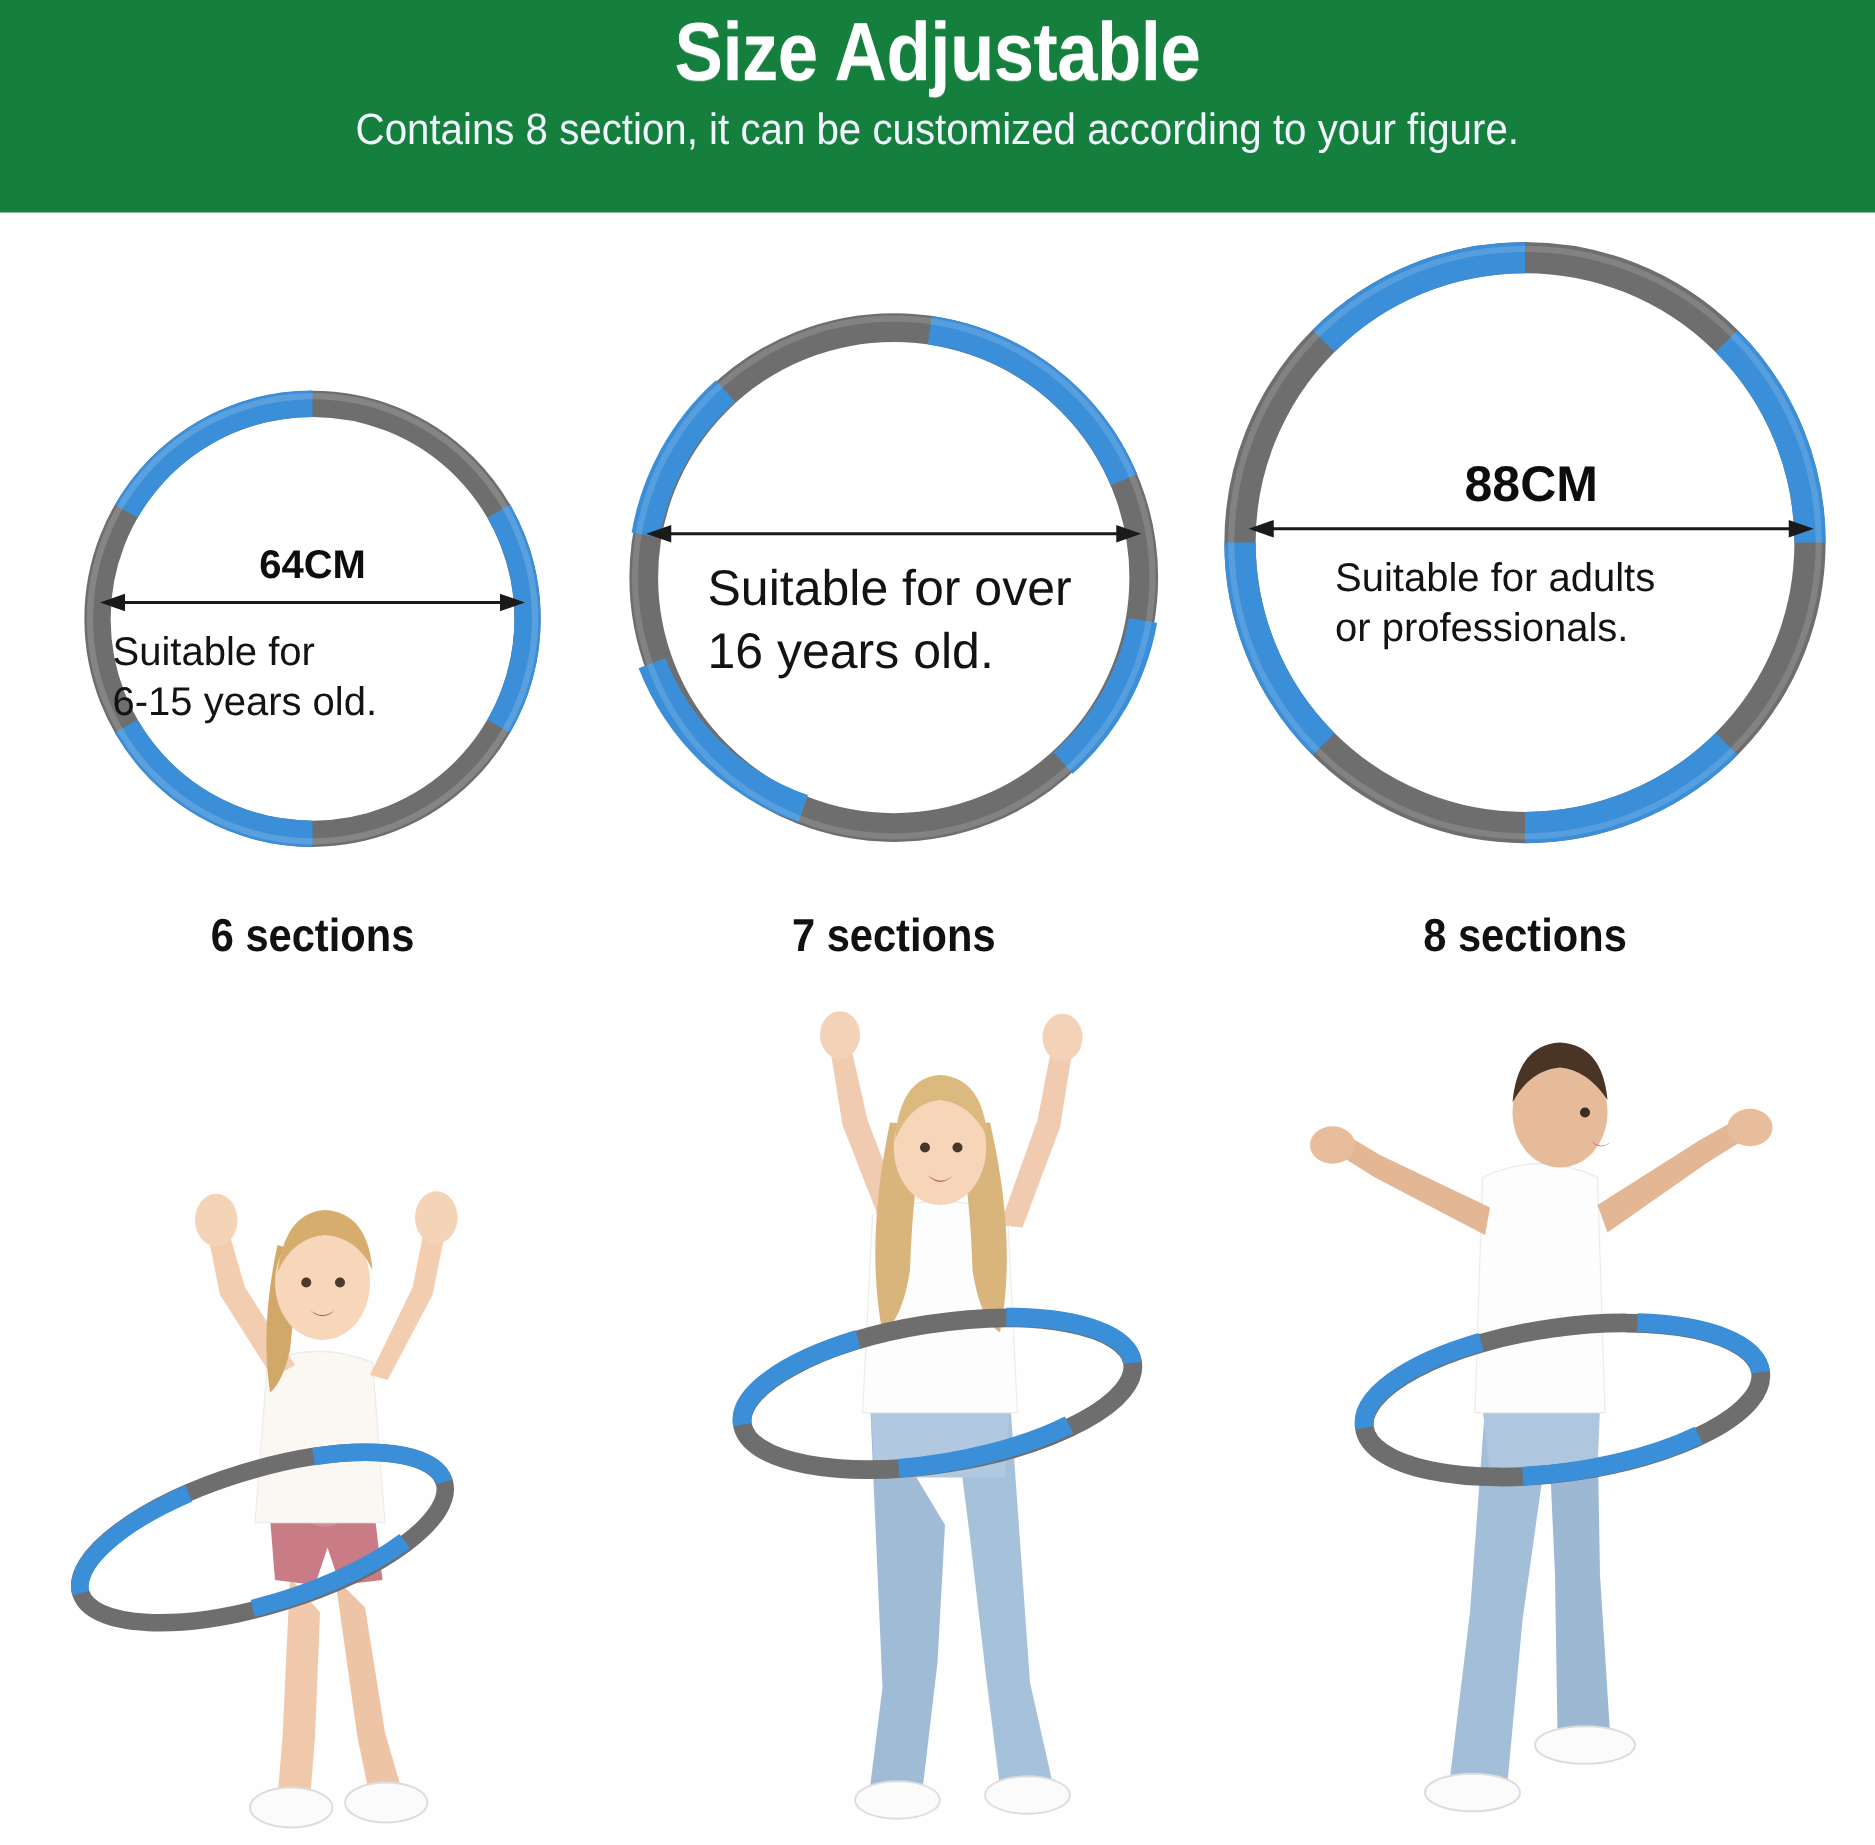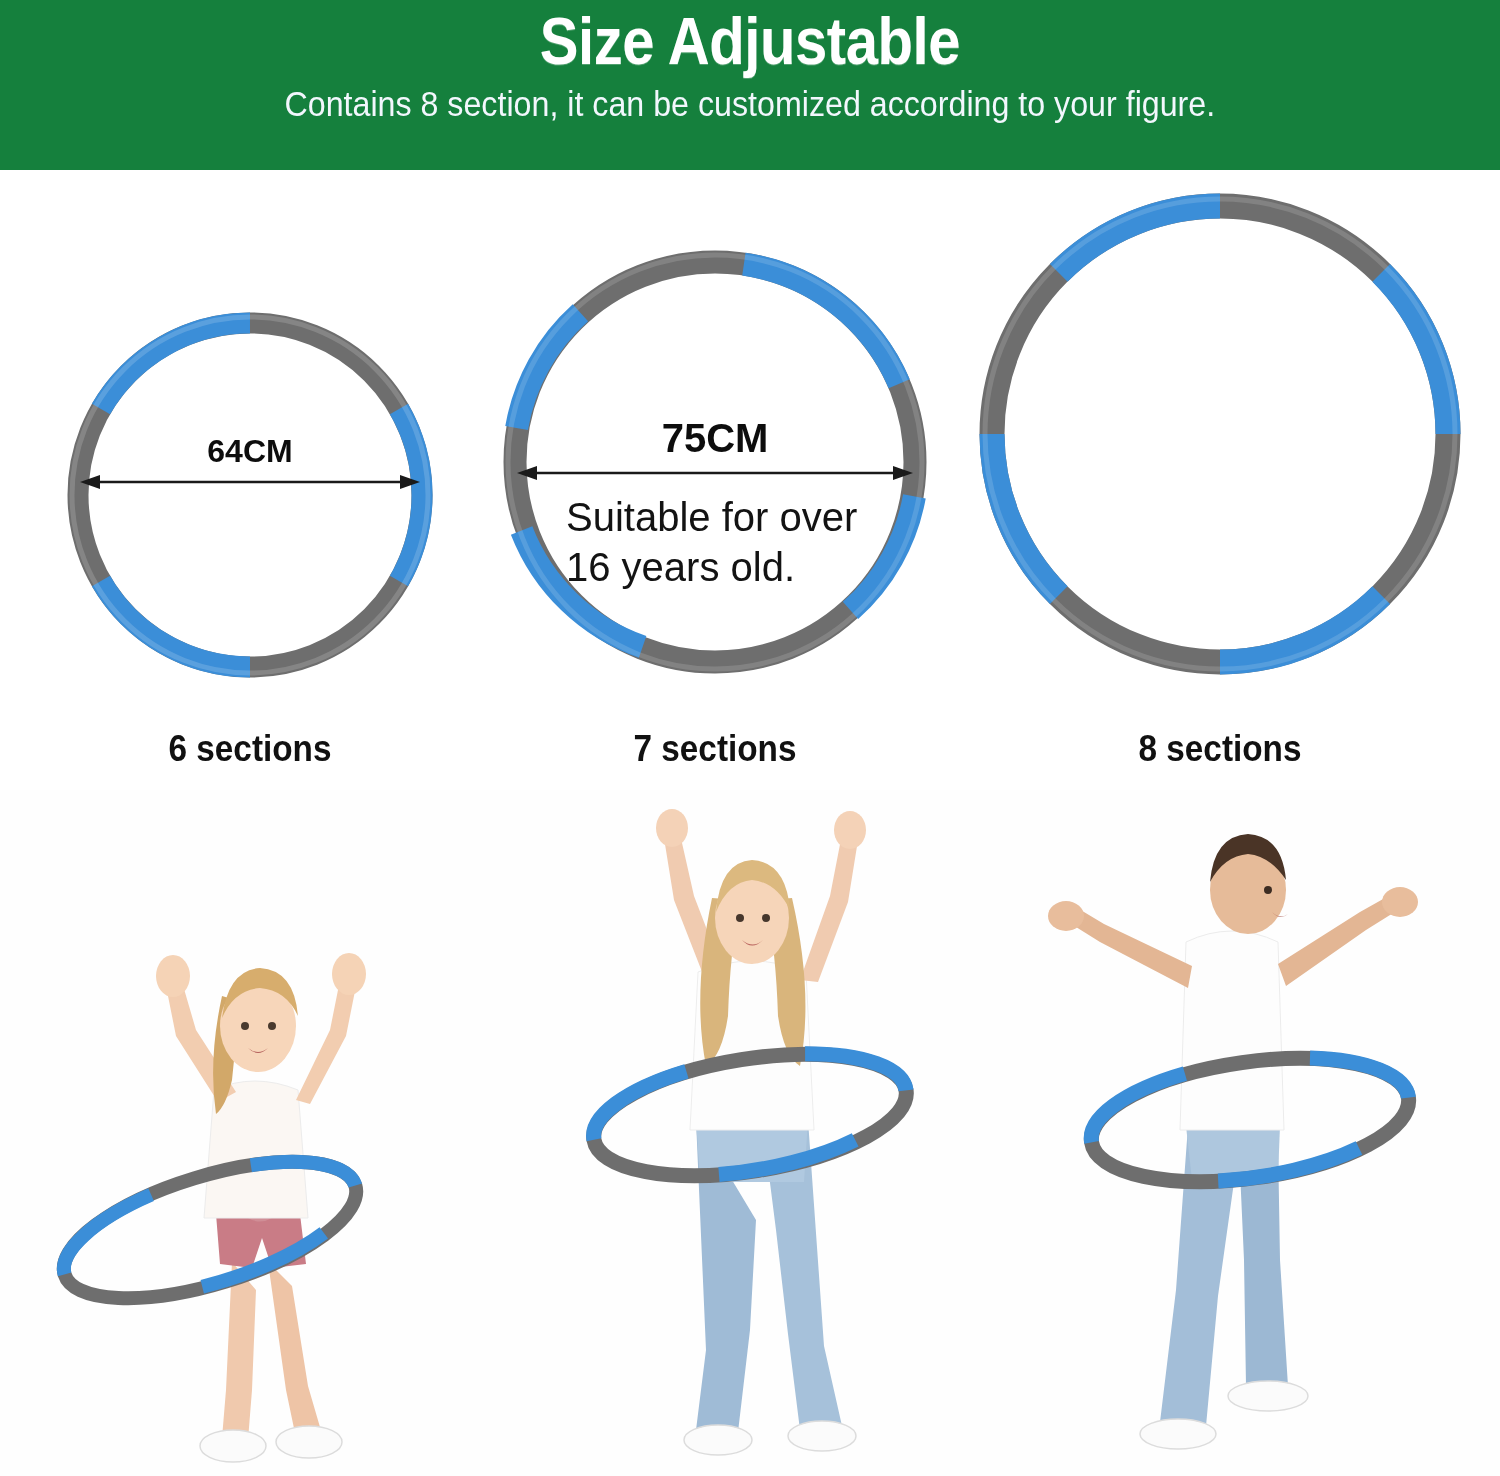--- a/index.html
+++ b/index.html
@@ -149,20 +149,22 @@
       </svg>
     </div>
 
     <div class="dim-block" style="left:60px; top:265px; width:380px;">
       <div class="dim-value" style="font-size:32px; margin-bottom:6px;">64CM</div>
       <svg class="dim-arrow" width="340" height="18" viewBox="0 0 340 18" style="margin:0 auto;">
         <line x1="14" y1="9" x2="326" y2="9" stroke="#1a1a1a" stroke-width="2.4"></line>
         <polygon points="0,9 20,2 20,16" fill="#1a1a1a"></polygon>
         <polygon points="340,9 320,2 320,16" fill="#1a1a1a"></polygon>
       </svg>
+      <div class="dim-caption" style="font-size:32px; margin-top:10px; padding-left:30px;">Suitable for
+6-15 years old.</div>
     </div>
 
     <div class="section-label" style="top:558px;">6 sections</div>
   </div>
 
   <div class="hoop-cell" style="left:480px; width:470px;">
     <div class="hoop-wrap" style="top:72px;">
       <svg class="hoop-svg" width="440" height="440" viewBox="0 0 440 440">
         <g fill="none" stroke-linecap="butt">
           <circle cx="220" cy="220" r="200" stroke="#6e6e6e" stroke-width="23"></circle>
@@ -171,21 +173,20 @@
           <path d="M 147.6 404.9 A 200 200 0 0 1 26.6 288.5" stroke="#3b8ed8" stroke-width="23"></path>
           <path d="M 21.6 186.0 A 200 200 0 0 1 85.4 70.8" stroke="#3b8ed8" stroke-width="23"></path>
         </g>
         <g fill="none" stroke="#ffffff" stroke-opacity="0.14" stroke-width="5">
           <circle cx="220" cy="220" r="207"></circle>
         </g>
       </svg>
     </div>
 
     <div class="dim-block" style="left:20px; top:248px; width:430px;">
-      <div class="dim-value" style="font-size:40px; margin-bottom:6px;">75CM</div>
       <svg class="dim-arrow" width="396" height="18" viewBox="0 0 396 18" style="margin:0 auto;">
         <line x1="14" y1="9" x2="382" y2="9" stroke="#1a1a1a" stroke-width="2.4"></line>
         <polygon points="0,9 20,2 20,16" fill="#1a1a1a"></polygon>
         <polygon points="396,9 376,2 376,16" fill="#1a1a1a"></polygon>
       </svg>
       <div class="dim-caption" style="font-size:40px; margin-top:10px; padding-left:66px;">Suitable for over
 16 years old.</div>
     </div>
 
     <div class="section-label" style="top:558px;">7 sections</div>
@@ -200,20 +201,30 @@
           <path d="M 22 250 A 228 228 0 0 0 88.8 411.2" stroke="#3b8ed8" stroke-width="25"></path>
           <path d="M 250 478 A 228 228 0 0 0 411.2 411.2" stroke="#3b8ed8" stroke-width="25"></path>
           <path d="M 478 250 A 228 228 0 0 0 411.2 88.8" stroke="#3b8ed8" stroke-width="25"></path>
         </g>
         <g fill="none" stroke="#ffffff" stroke-opacity="0.14" stroke-width="5">
           <circle cx="250" cy="250" r="235"></circle>
         </g>
       </svg>
     </div>
 
+    <div class="dim-block" style="left:40px; top:198px; width:490px;">
+      <div class="dim-value" style="font-size:40px; margin-bottom:6px;">88CM</div>
+      <svg class="dim-arrow" width="452" height="18" viewBox="0 0 452 18" style="margin:0 auto;">
+        <line x1="14" y1="9" x2="438" y2="9" stroke="#1a1a1a" stroke-width="2.4"></line>
+        <polygon points="0,9 20,2 20,16" fill="#1a1a1a"></polygon>
+        <polygon points="452,9 432,2 432,16" fill="#1a1a1a"></polygon>
+      </svg>
+      <div class="dim-caption" style="font-size:32px; margin-top:10px; padding-left:88px;">Suitable for adults
+or professionals.</div>
+    </div>
 
     <div class="section-label" style="top:558px;">8 sections</div>
   </div>
 </div>
 
 <div class="photos-row">
 
   <div class="photo-cell" style="left:0px; width:500px;">
     <svg class="photo-svg" width="500" height="686" viewBox="0 0 500 686">
       <rect x="0" y="0" width="500" height="686" fill="#fefefe"></rect>

